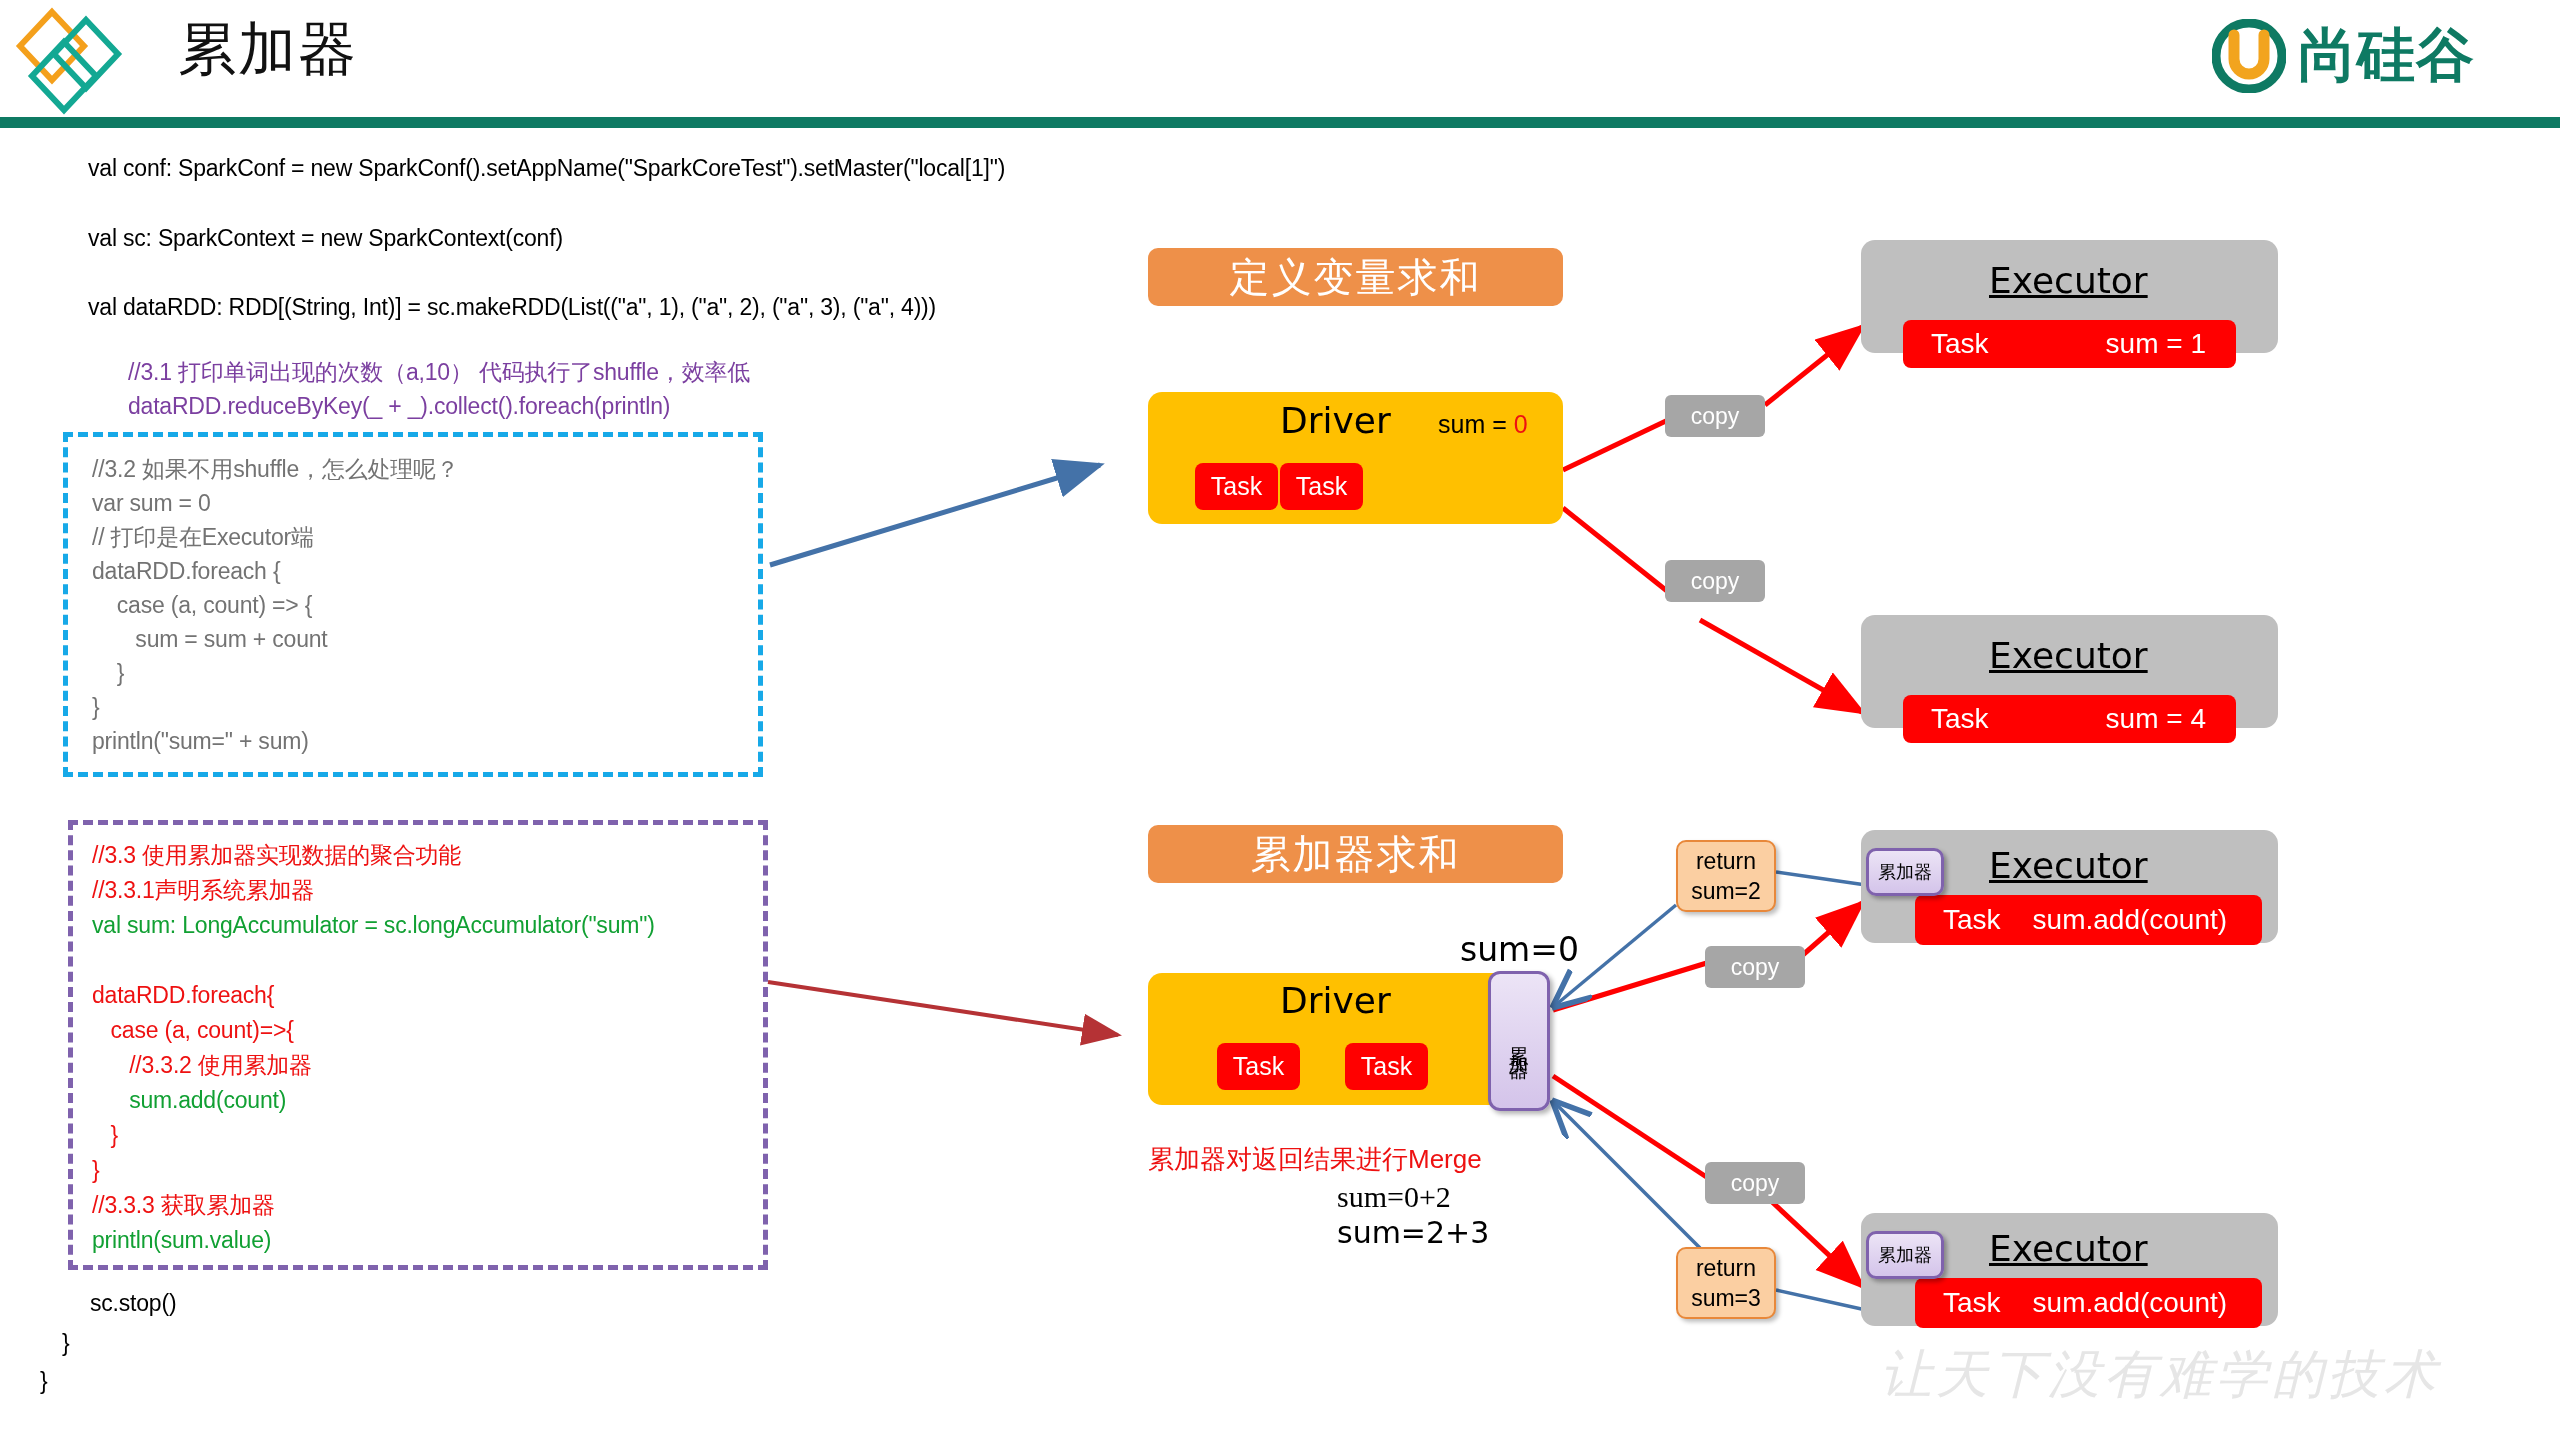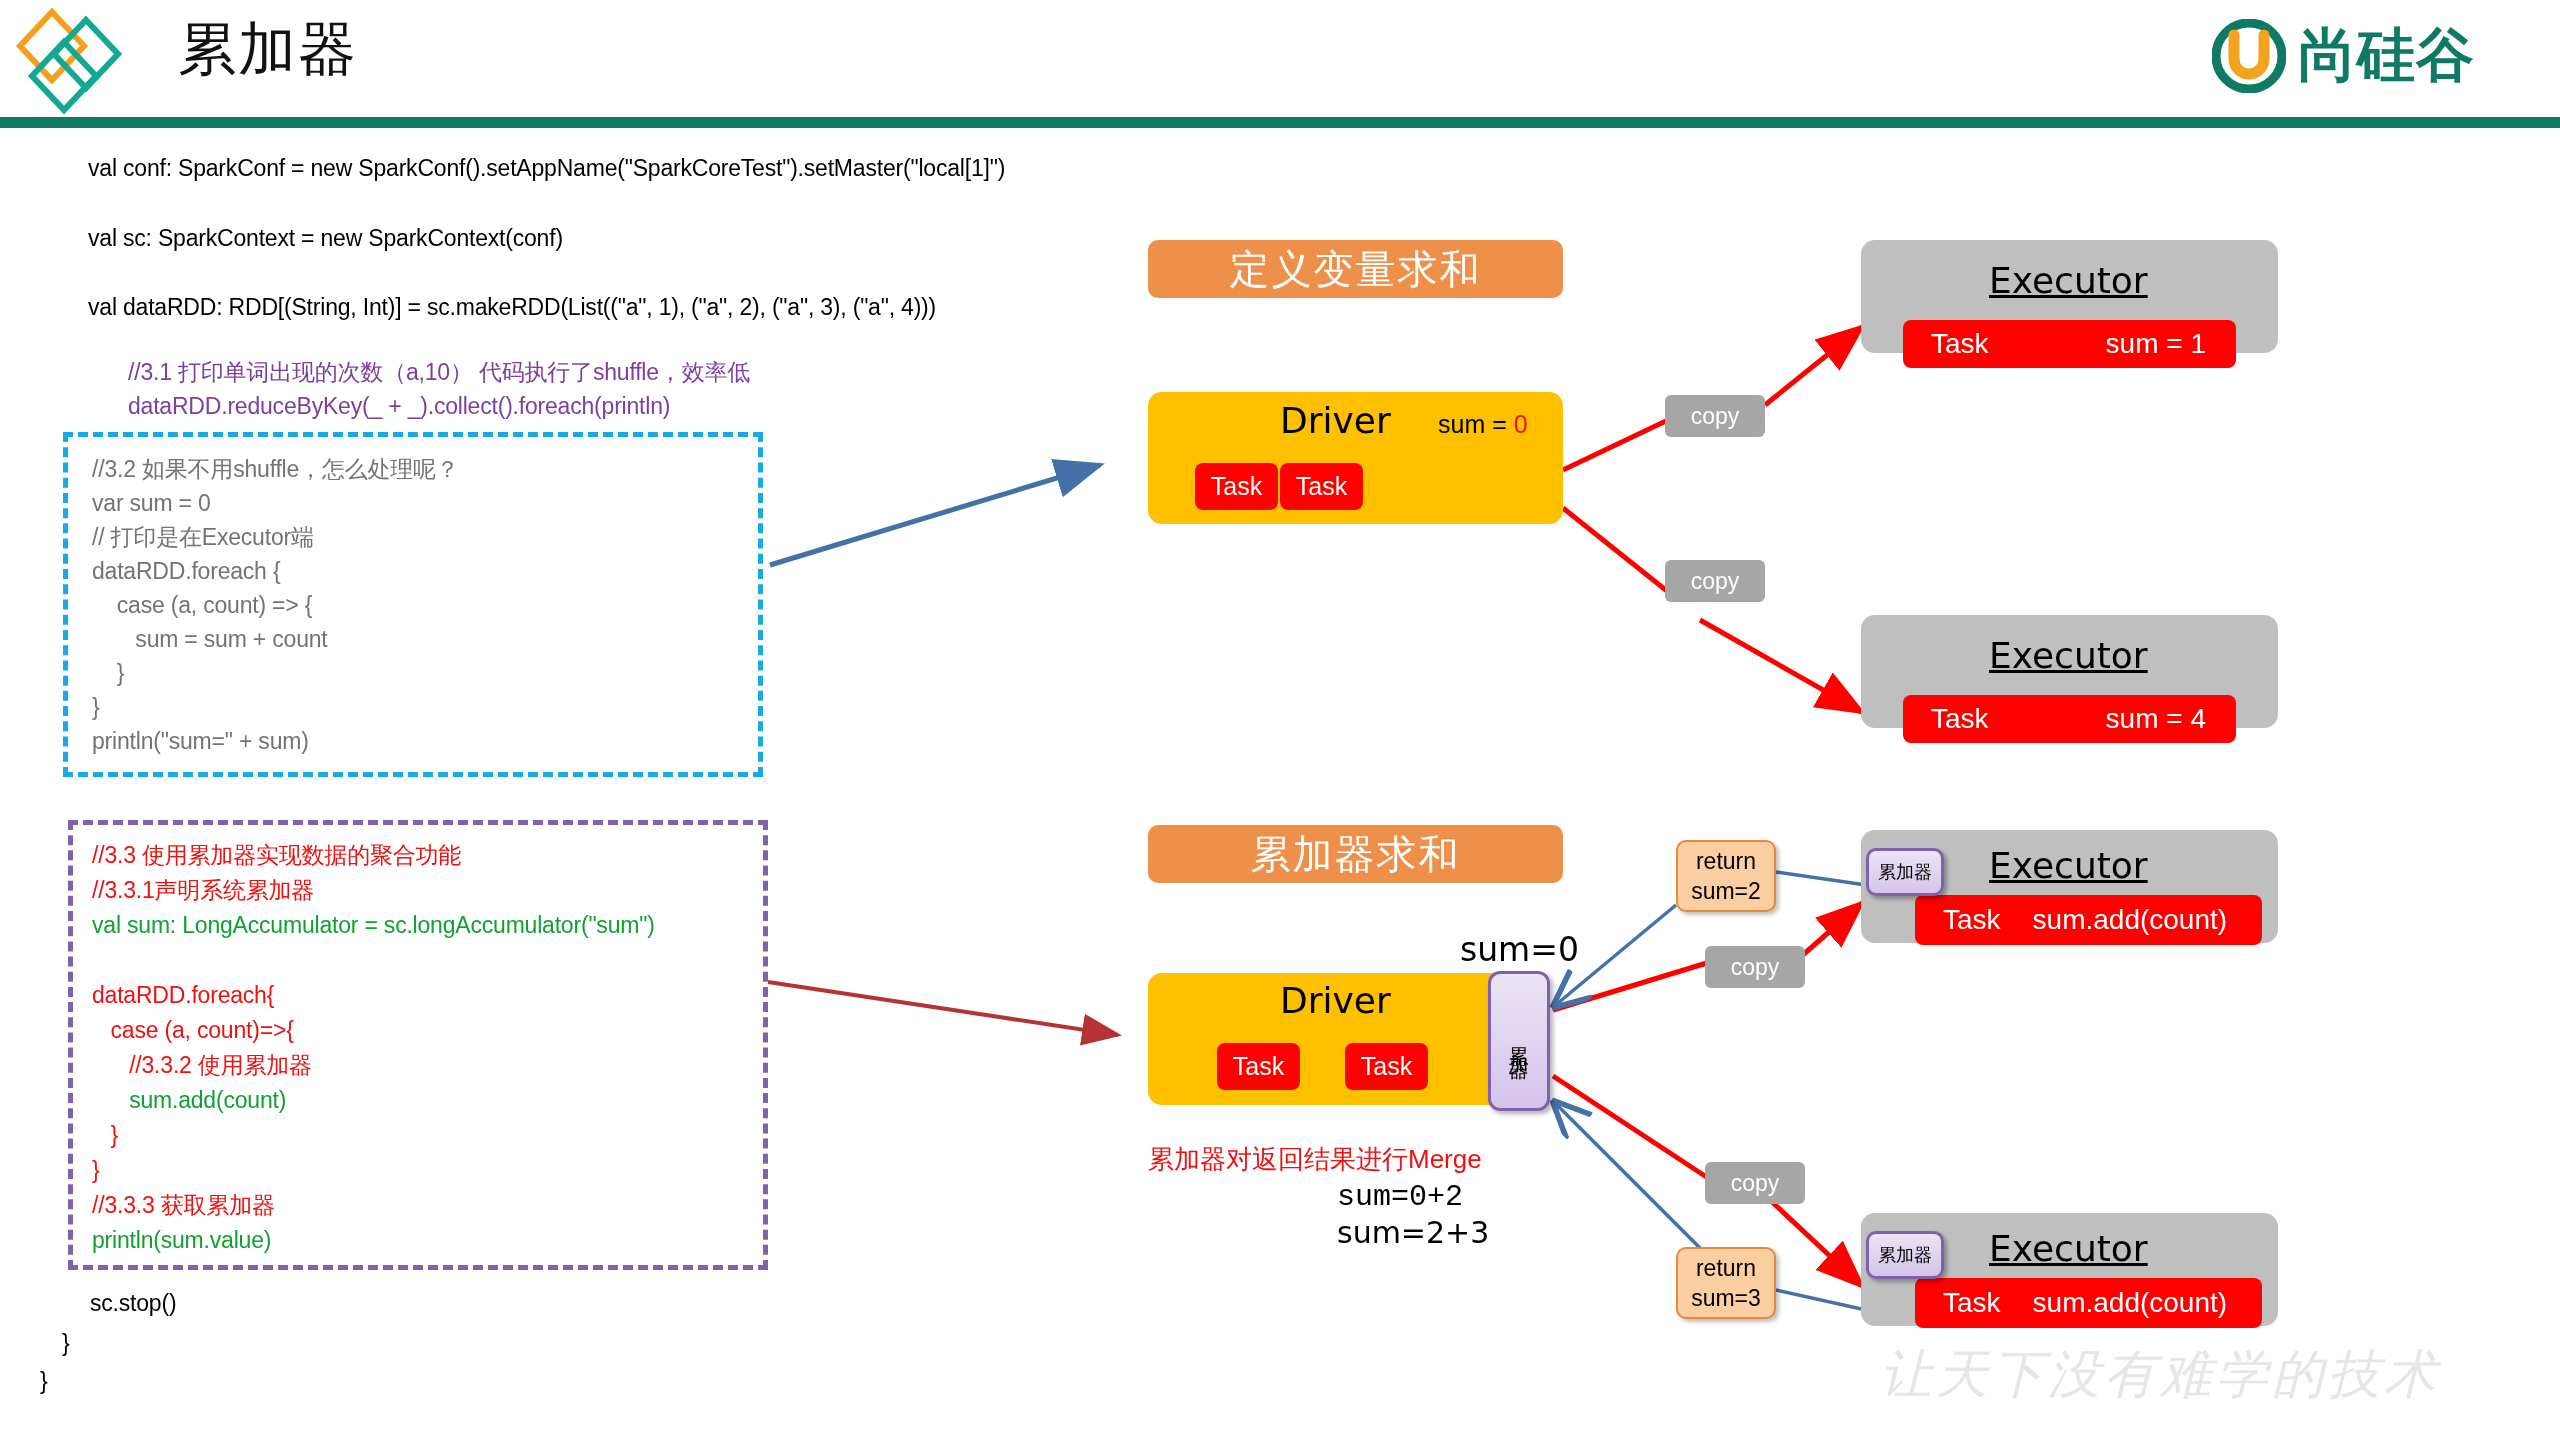--- a/index.html
+++ b/index.html
@@ -45,21 +45,21 @@
   #code-stop { left: 90px; top: 1290px; }
   #code-close1 { left: 62px; top: 1330px; }
   #code-close2 { left: 40px; top: 1368px; }
 
   
   #diagram { position: absolute; left: 0; top: 0; width: 2560px; height: 1440px; pointer-events: none; }
 
   .section-banner { position: absolute; background: #ee9049; border-radius: 10px;
                     color: #ffffff; font-size: 40px; font-family: "DejaVu Sans", sans-serif;
                     display: flex; align-items: center; justify-content: center; letter-spacing: 2px; }
-  #banner-var { left: 1148px; top: 240px; width: 415px; height: 58px; }
+  #banner-var { left: 1148px; top: 248px; width: 415px; height: 58px; }
   #banner-acc { left: 1148px; top: 825px; width: 415px; height: 58px; }
 
   .driver-box { position: absolute; background: #ffc000; border-radius: 14px; }
   #driver1 { left: 1148px; top: 392px; width: 415px; height: 132px; }
   #driver2 { left: 1148px; top: 973px; width: 372px; height: 132px; }
   .driver-label { position: absolute; font-size: 36px; color: #000; font-family: "DejaVu Sans", sans-serif; }
   #driver1-label { left: 1280px; top: 400px; }
   #driver2-label { left: 1280px; top: 980px; }
   #driver1-sum { position: absolute; left: 1438px; top: 410px; font-size: 25px; color: #000; }
   #driver1-sum .val { color: #ee1111; }
@@ -118,21 +118,21 @@
                 background: linear-gradient(to bottom, #ece4f6 0%, #d4c4ea 100%);
                 border: 3px solid #7f62ad; border-radius: 12px;
                 box-shadow: 3px 3px 5px rgba(0,0,0,0.3);
                 display: flex; align-items: center; justify-content: center; }
   #acc-driver-label { font-size: 20px; color: #000; writing-mode: vertical-rl; letter-spacing: 7px; line-height: 1; }
 
   #sum-zero { position: absolute; left: 1460px; top: 930px; font-size: 33px; color: #000;
               font-family: "DejaVu Sans", sans-serif; }
   #merge-note { position: absolute; left: 1148px; top: 1142px; font-size: 26px; color: #ee1111; }
   #merge-l1 { position: absolute; left: 1337px; top: 1180px; font-size: 30px; color: #000;
-              font-family: Liberation Mono, monospace; }
+              font-family: Liberation Serif, serif; }
   #merge-l2 { position: absolute; left: 1337px; top: 1215px; font-size: 30px; color: #000;
               font-family: "DejaVu Sans", sans-serif; }
 
   #watermark { position: absolute; left: 1880px; top: 1340px; font-size: 52px;
                color: #e6e6e6; font-family: "DejaVu Serif", serif; font-style: italic;
                white-space: nowrap; letter-spacing: 4px; }
 </style>
 </head>
 <body>
 

